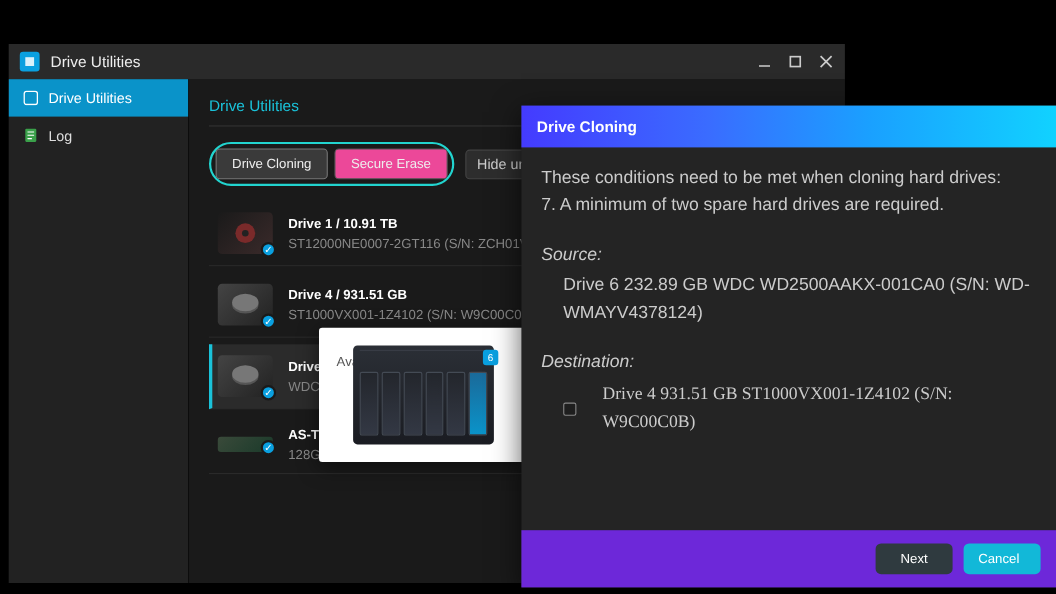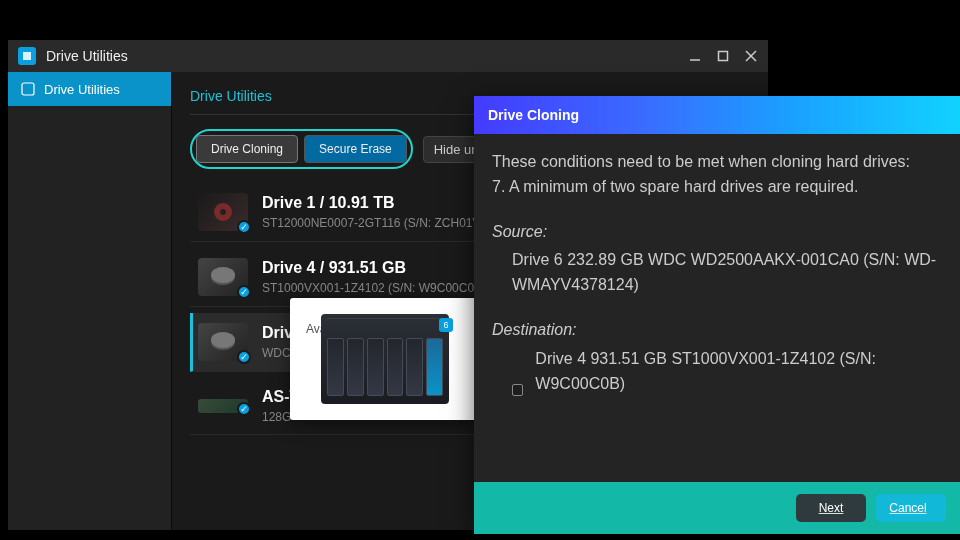--- a/index.html
+++ b/index.html
@@ -71,21 +71,21 @@
 .toolbar-row { display: flex; align-items: center; gap: 10px; margin-bottom: 14px; }
 .pill-group {
   display: inline-flex;
   border: 2px solid #22d4cf;
   border-radius: 26px;
   padding: 4px;
   gap: 6px;
 }
 .pill-btn {
   border: 1px solid #555;
-  background: #0369a1;
+  background: #ec4899;
   color: #eee;
   padding: 6px 14px;
   border-radius: 4px;
   font-size: 12px;
   cursor: pointer;
 }
 .pill-btn.active { background: #3a3a3a; border-color: #777; }
 .hide-chk {
   display: inline-flex; align-items: center; gap: 6px;
   background: #2d2d2d;
@@ -116,21 +116,21 @@
 .drive-thumb.ssd { background: linear-gradient(135deg,#3a4a3a,#1a3a2a); border-radius: 3px; height: 14px; }
 .drive-thumb .badge {
   position: absolute; right: -3px; bottom: -3px;
   width: 14px; height: 14px; border-radius: 50%;
   background: #0aa0e0;
   border: 2px solid #1a1a1a;
   display: flex; align-items: center; justify-content: center;
   color: #fff; font-size: 9px;
 }
 .drive-info { display: flex; flex-direction: column; gap: 4px; overflow: hidden; }
-.drive-name { color: #fff; font-weight: 600; font-size: 16px; }
+.drive-name { color: #fff; font-weight: 600; font-size: 12px; }
 .drive-sub { color: #888; font-size: 12px; white-space: nowrap; }
 .nas-popover {
   position: absolute;
   left: 290px; top: 298px;
   width: 190px; height: 122px;
   background: #fff;
   border-radius: 3px;
   box-shadow: 0 4px 18px rgba(0,0,0,.5);
   display: flex; align-items: center; justify-content: center;
   overflow: hidden;
@@ -184,31 +184,30 @@
 .modal-body {
   flex: 1;
   padding: 16px 18px;
   color: #ccc;
   font-size: 16px;
   line-height: 1.55;
   overflow: auto;
 }
 .modal-body .sect { margin-top: 20px; font-style: italic; }
 .modal-body .indent { padding-left: 20px; margin-top: 4px; }
-.dest-item { display: flex; align-items: flex-end; gap: 12px; }
+.dest-item { display: flex; align-items: center; gap: 24px; font-family: Liberation Serif, serif; }
 .chkbox {
   width: 12px; height: 12px;
   border: 1px solid #888; border-radius: 2px;
   background: #1e1e1e;
 }
 .modal-footer {
   display: flex; justify-content: flex-end; gap: 10px;
   padding: 12px 14px;
-  background: #14b8a6;
-  text-decoration: underline;
+  background: #6d28d9;
 }
 .mbtn {
   min-width: 70px;
   padding: 7px 16px;
   border-radius: 5px;
   font-size: 12px;
   cursor: pointer;
   border: none;
   color: #fff;
 }
@@ -249,20 +248,31 @@
   <div class="body">
     <div class="sidebar">
       <div class="sidebar-item active">
         <span class="sb-icon">
           <svg width="14" height="14" viewBox="0 0 14 14">
               <rect x="1" y="1" width="12" height="12" rx="2" fill="none" stroke="#fff" stroke-width="1.2"></rect>
             </svg>
         </span>
         <span>Drive Utilities</span>
       </div>
+      <div class="sidebar-item">
+        <span class="sb-icon">
+          <svg width="14" height="14" viewBox="0 0 14 14">
+              <rect x="2" y="1" width="10" height="12" rx="1" fill="#3aa04a"></rect>
+              <line x1="4" y1="4" x2="10" y2="4" stroke="#fff" stroke-width="1"></line>
+              <line x1="4" y1="7" x2="10" y2="7" stroke="#fff" stroke-width="1"></line>
+              <line x1="4" y1="10" x2="8" y2="10" stroke="#fff" stroke-width="1"></line>
+            </svg>
+        </span>
+        <span>Log</span>
+      </div>
     </div>
 
     <div class="content">
       <div class="page-title">Drive Utilities</div>
 
       <div class="toolbar-row">
         <span class="pill-group">
           <button class="pill-btn active">Drive Cloning</button>
           <button class="pill-btn">Secure Erase</button>
         </span>

